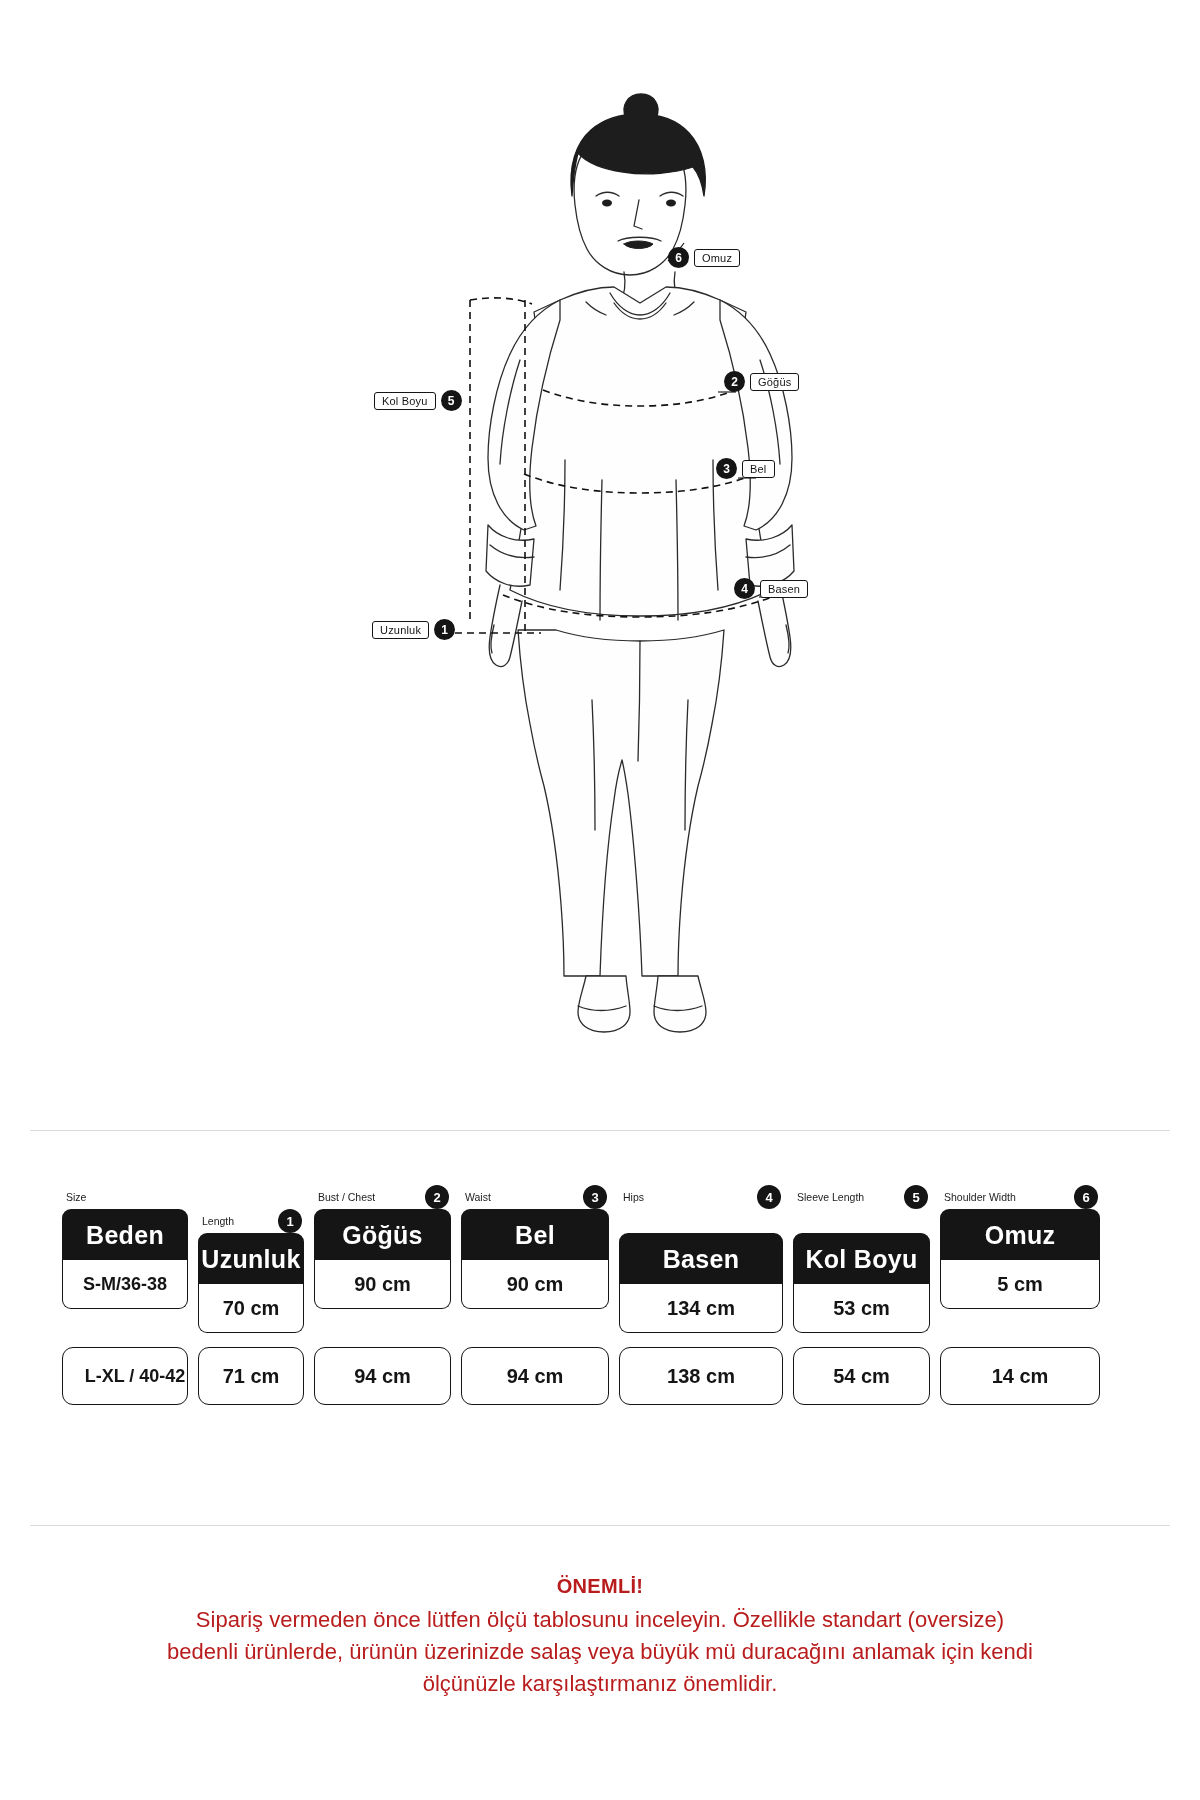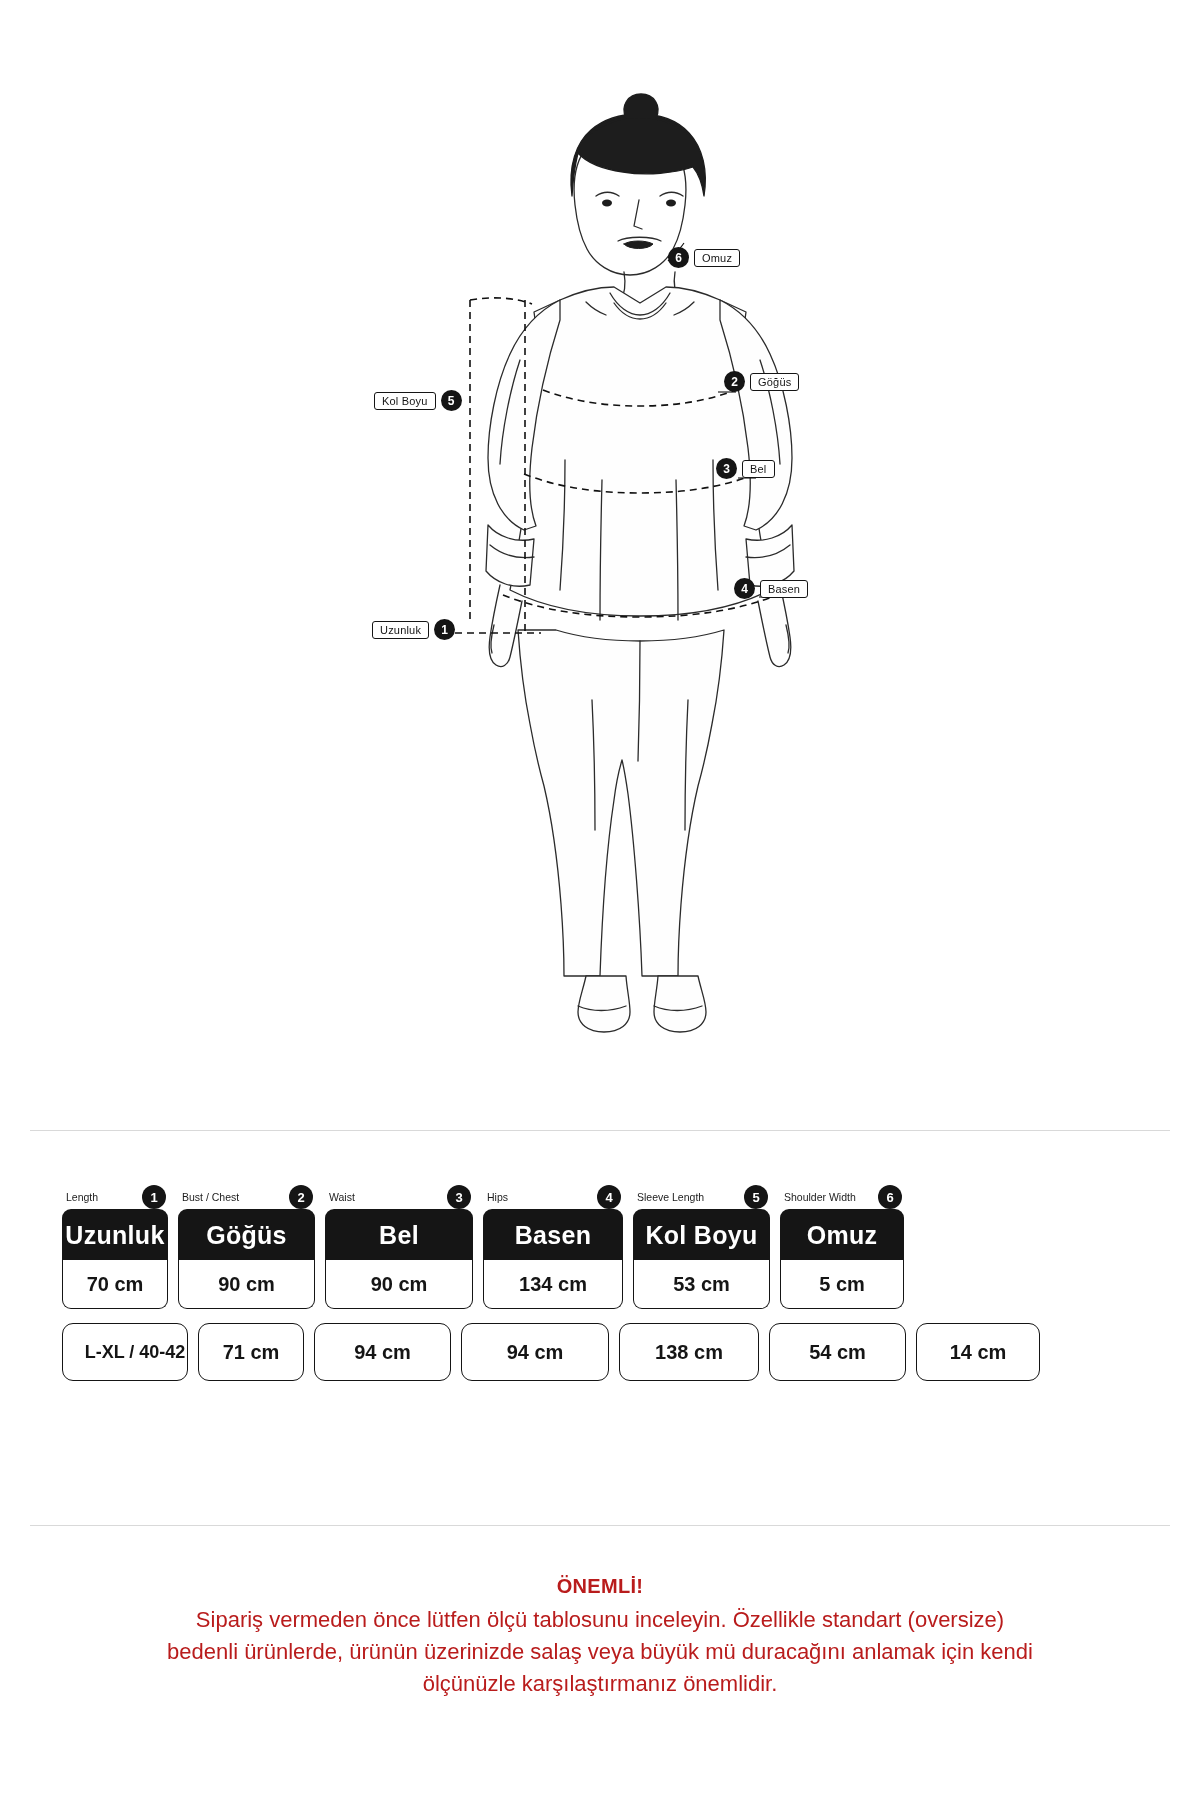--- a/index.html
+++ b/index.html
@@ -73,23 +73,23 @@
   }
   .col{
     display:flex;
     flex-direction:column;
     align-items:stretch;
   }
   .c0{width:126px;}
   .c1{width:106px;justify-content:flex-end;}
   .c2{width:137px;}
   .c3{width:148px;}
-  .c4{width:140px;}
+  .c4{width:164px;gap:24px;}
   .c5{width:137px;justify-content:space-between;}
-  .c6{width:124px;}
+  .c6{width:160px;}
 
   .minihead{
     height:24px;
     display:flex;
     align-items:center;
     justify-content:space-between;
     padding:0 2px 0 4px;
     font-size:10.5px;
     color:#1c1c1c;
   }
@@ -267,20 +267,29 @@
       <span class="bullet">1</span>
     </div>
   </div>
 
   <div class="divider" id="div-top"></div>
 
   <div class="table-wrap">
 
     <div class="trow">
 
+      <div class="col c0">
+        <div class="minihead">
+          <span>Size</span>
+        </div>
+        <div class="joined">
+          <div class="hdr">Beden</div>
+          <div class="cell sizecell">S-M/36-38</div>
+        </div>
+      </div>
 
       <div class="col c1">
         <div class="minihead">
           <span>Length</span>
           <span class="bullet">1</span>
         </div>
         <div class="joined">
           <div class="hdr">Uzunluk</div>
           <div class="cell">70 cm</div>
         </div>

